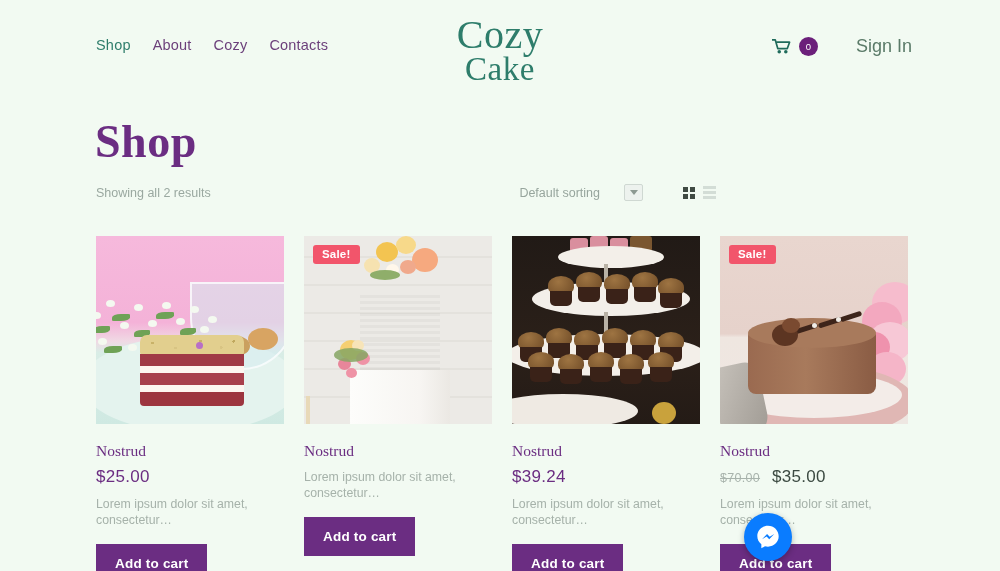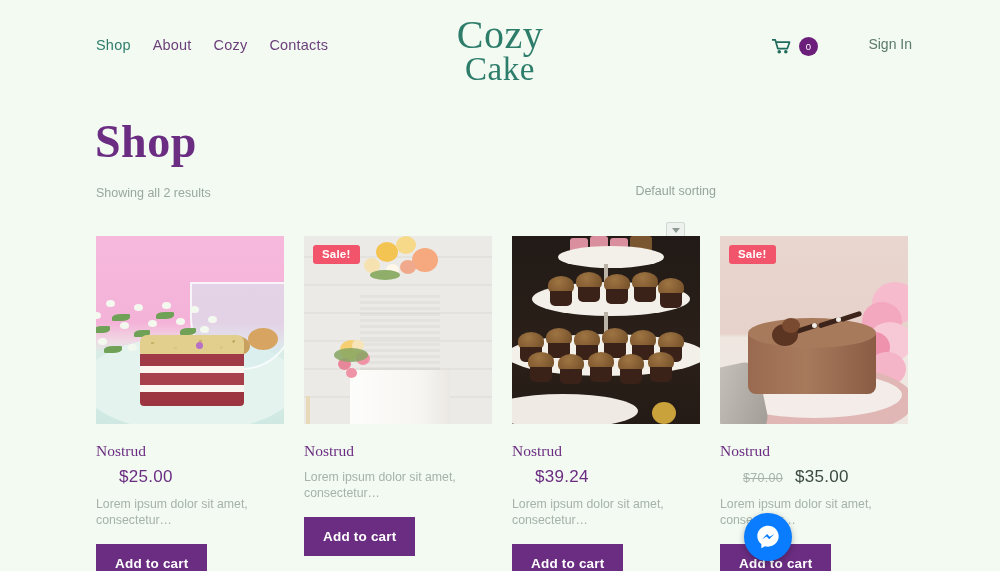--- a/index.html
+++ b/index.html
@@ -32,38 +32,38 @@
   .logo .l2 { display:block; font-size: 33px; letter-spacing: .5px; }
   .cart-icon { width: 19px; height: 15px; display:block; }
   .cart-badge {
     width: 19px; height: 19px; border-radius: 50%;
     background: #6b1f7a; color: #fff;
     font-size: 9.5px; display: flex; align-items: center; justify-content: center;
     font-family: "Liberation Sans", sans-serif;
   }
   .signin {
     position: absolute; right: 0; top: 0;
-    font-size: 14px; color: #5a7a68; text-decoration: none; white-space: nowrap;
+    font-size: 18px; color: #5a7a68; text-decoration: none; white-space: nowrap;
   }
   .header-right-wrap { position: absolute; right: 0; top: 36px; width: 180px; height: 22px; }
   .cart-group { position: absolute; left: 0; top: 1px; display:flex; align-items:center; gap: 8px; }
 
   
   .title {
     position: absolute; left: 95px; top: 115px;
     font-family: "Liberation Serif", serif;
     font-size: 46px; color: #6b2d82; letter-spacing: .5px;
   }
 
   
   .results {
     position: absolute; left: 96px; top: 186px;
     font-size: 12.5px; color: #9aa8a0;
   }
-  .toolbar-right { position: absolute; right: 88px; top: 184px; display: flex; align-items: center; gap: 24px; flex-direction: column; }
+  .toolbar-right { position: absolute; right: 88px; top: 184px; display: flex; align-items: center; gap: 24px; }
   .sort-label { font-size: 12.5px; color: #97a59d; }
   .sort-box {
     width: 19px; height: 17px; border: 1px solid #cfd8d2; background: #edf2ee;
     border-radius: 2px; display:flex; align-items:center; justify-content:center;
   }
   .sort-caret { width:0;height:0;border-left:4px solid transparent;border-right:4px solid transparent;border-top:5px solid #8d9a92; }
   .view-toggles { display:flex; align-items:center; gap: 8px; margin-left: 16px; }
   .grid-icon { display:grid; grid-template-columns: repeat(2,5px); grid-template-rows: repeat(2,5px); gap:2px; }
   .grid-icon i { background:#3f4a43; display:block; }
   .list-icon { display:flex; flex-direction:column; gap:2px; }
@@ -75,21 +75,21 @@
   .thumb { width: 188px; height: 188px; position: relative; overflow: hidden; }
   .sale-badge {
     position: absolute; left: 9px; top: 9px; z-index: 5;
     background: #f2556b; color: #fff; font-size: 11.5px; font-weight: bold;
     padding: 3px 9px 4px; border-radius: 3px; letter-spacing: .2px;
   }
   .p-title {
     margin-top: 18px; font-family: "Liberation Serif", serif;
     font-size: 15.5px; color: #6b2d82;
   }
-  .p-price { margin-top: 7px; font-size: 17px; color: #6b2d82; letter-spacing: .3px; margin-left: 23px; }
+  .p-price { margin-top: 7px; font-size: 17px; color: #6b2d82; letter-spacing: .3px; }
   .p-price .old { color: #a8b3ac; text-decoration: line-through; font-size: 12.5px; margin-right: 7px; }
   .p-price .new { color: #3c4a42; }
   .p-desc { margin-top: 9px; font-size: 12.3px; line-height: 1.32; color: #a6b2aa; }
   .btn-cart {
     margin-top: 16px; display: inline-block;
     background: #6b2d82; color: #fff; border: none;
     font-size: 13.5px; font-weight: bold; font-family: "Liberation Sans", sans-serif;
     padding: 12px 19px; cursor: pointer; letter-spacing: .2px;
   }
 

